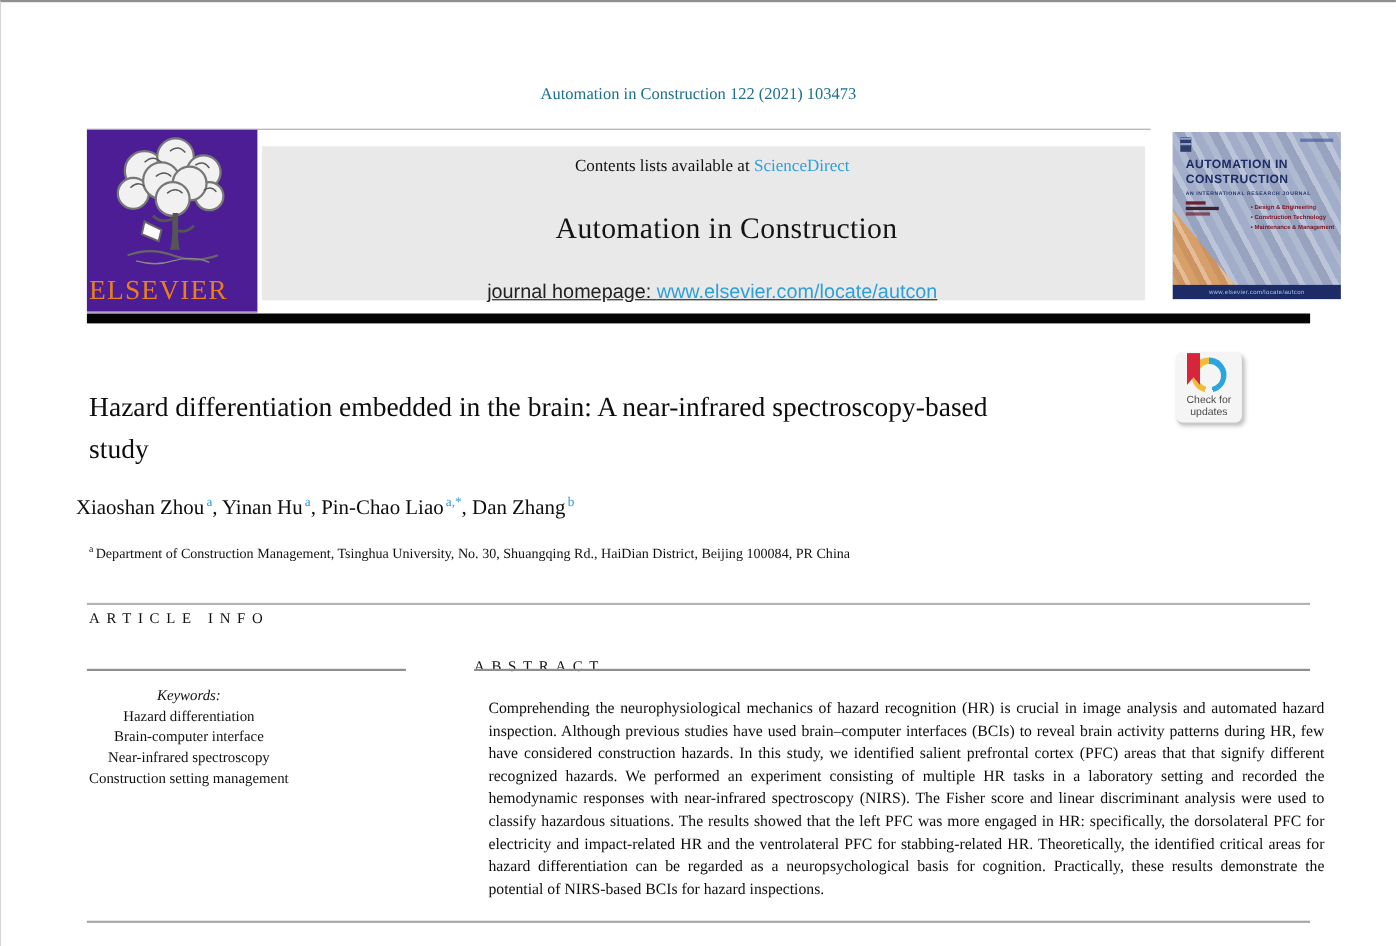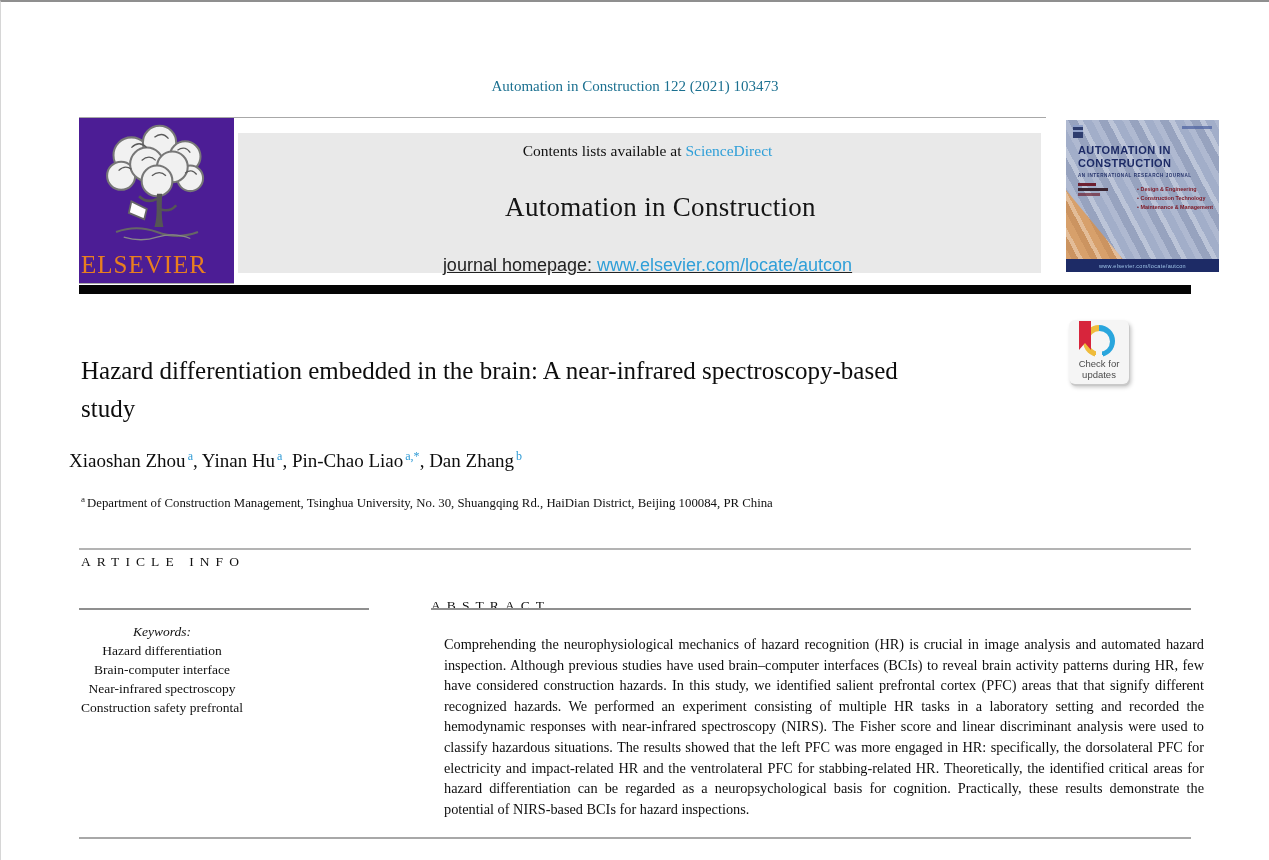--- a/index.html
+++ b/index.html
@@ -190,21 +190,21 @@
 
   <div class="abs sec-head info-head" style="letter-spacing: 0.45em;">ARTICLE INFO</div>
   <div class="abs info-rule"></div>
   <div class="abs keywords">
     <div class="kw-label">Keywords:</div>
     <div>
 
     <div class="kw">Hazard differentiation</div>
         <div class="kw">Brain-computer interface</div>
         <div class="kw">Near-infrared spectroscopy</div>
-        <div class="kw">Construction safety prefrontal</div>
+        <div class="kw">Construction setting management</div>
       </div>
   </div>
 
   <div class="abs sec-head abs-head" style="letter-spacing: 0.45em;">ABSTRACT</div>
   <div class="abs abs-rule"></div>
   <p class="abs abstract-text">Comprehending the neurophysiological mechanics of hazard recognition (HR) is crucial in image analysis and automated hazard inspection. Although previous studies have used brain–computer interfaces (BCIs) to reveal brain activity patterns during HR, few have considered construction hazards. In this study, we identified salient prefrontal cortex (PFC) areas that that signify different recognized hazards. We performed an experiment consisting of multiple HR tasks in a laboratory setting and recorded the hemodynamic responses with near-infrared spectroscopy (NIRS). The Fisher score and linear discriminant analysis were used to classify hazardous situations. The results showed that the left PFC was more engaged in HR: specifically, the dorsolateral PFC for electricity and impact-related HR and the ventrolateral PFC for stabbing-related HR. Theoretically, the identified critical areas for hazard differentiation can be regarded as a neuropsychological basis for cognition. Practically, these results demonstrate the potential of NIRS-based BCIs for hazard inspections.</p>
 
   <div class="abs rule-bottom"></div>
 
 </div>

